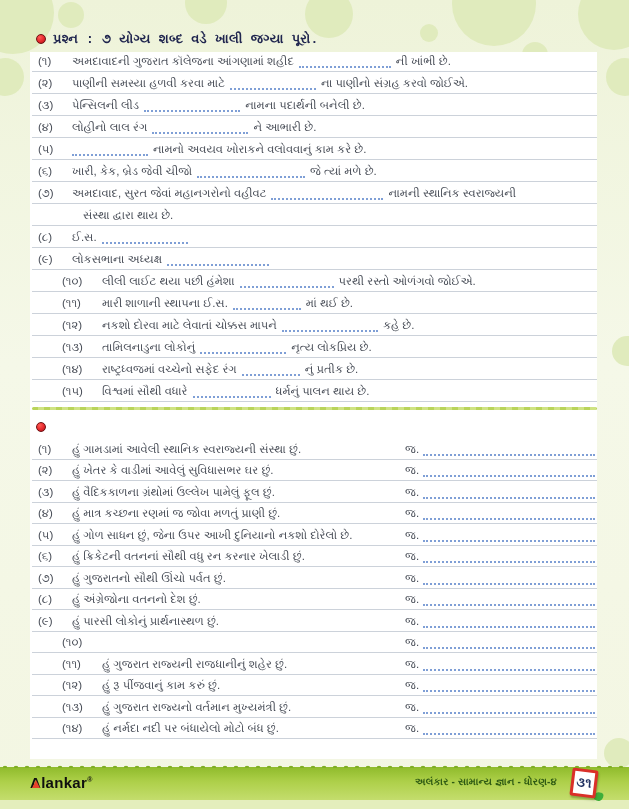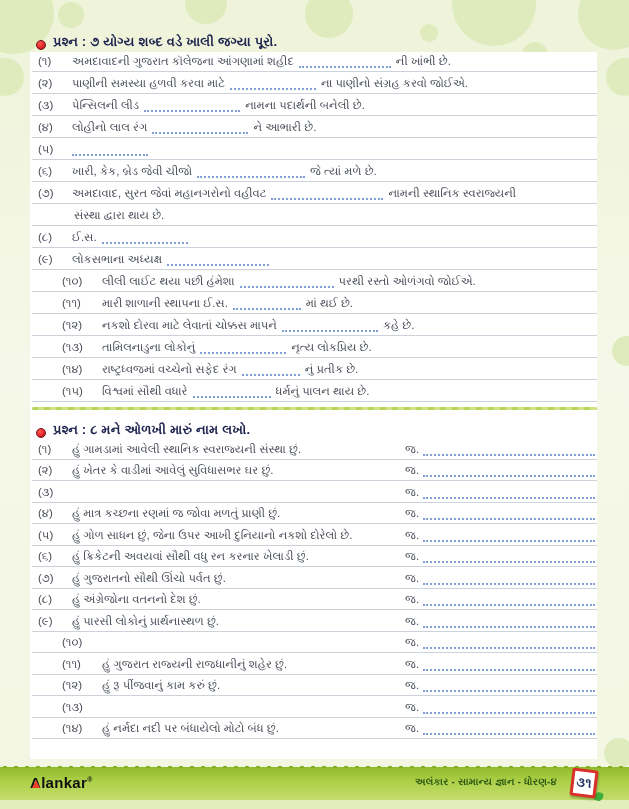--- a/index.html
+++ b/index.html
@@ -11,38 +11,38 @@
     overflow:hidden;
     color:#474c56;
   }
   .bubble { position:absolute; border-radius:50%; background:#e0ebbd; z-index:0; }
   .whitebox {
     position:absolute; left:30px; top:52px; width:567px; height:707px;
     background:#ffffff; z-index:1;
   }
   .content { position:absolute; left:32px; top:28px; width:565px; z-index:2; }
 
-  .sec-header { display:flex; align-items:flex-end; height:22px; margin-left:4px; }
+  .sec-header { display:flex; align-items:center; height:22px; margin-left:4px;font-family:Liberation Mono, monospace; }
   .dot {
     width:10px; height:10px; border-radius:50%;
     background:radial-gradient(circle at 35% 30%, #ff5a52 0%, #e5282d 55%, #9e1418 100%);
     border:1px solid #6d0f12; margin-right:7px; flex:none;
   }
   .sec-title { font-size:13px; font-weight:bold; color:#20264f; letter-spacing:0.2px; white-space:nowrap; }
 
   .row7 { display:flex; align-items:flex-end; height:22px; border-bottom:1px solid #ccd2da;
           padding:0 2px 3px 6px; font-size:11.5px; white-space:nowrap; overflow:hidden; }
   .row8 { display:flex; align-items:flex-end; height:21.5px; border-bottom:1px solid #ccd2da;
           padding:0 2px 3px 6px; font-size:11.5px; white-space:nowrap; overflow:hidden; }
   .num { width:34px; flex:none; color:#474c56; }
   .num.wide { width:40px;margin-left:24px; }
   .txt { color:#474c56; }
   .blank { display:inline-block; height:9px; margin:0 5px;
            border-bottom:2px dotted #7f9fd6; flex:none; }
-  .cont-indent { margin-left:36px; }
+  .cont-indent { margin-left:45px; }
 
   .spacer8 { flex:1; }
   .ansgroup { display:flex; align-items:flex-end; width:190px; flex:none; }
   .anslabel { color:#474c56; margin-right:4px; }
   .blank8 { flex:1; height:9px; border-bottom:2px dotted #7f9fd6; }
 
   .wavy-sep { height:3px; margin:5px 0 6px 0; border-radius:2px;
     background:repeating-linear-gradient(90deg,#b9d45b 0 6px,#cfe383 6px 12px); }
 
   .footer { position:absolute; left:0; bottom:0; width:629px; height:42px; z-index:3; }
@@ -115,20 +115,21 @@
     <div class="row7">
       <span class="num">(૪)</span>
       <span class="txt">લોહીનો લાલ રંગ</span>
       <span class="blank" style="width:96px;"></span>
       <span class="txt">ને આભારી છે.</span>
     </div>
     <div class="row7">
       <span class="num">(૫)</span>
       <span class="txt"></span>
       <span class="blank" style="width:76px; margin-left:0;"></span>
+      <span class="txt">નામનો અવયવ ખોરાકને વલોવવાનું કામ કરે છે.</span>
     </div>
     <div class="row7">
       <span class="num">(૬)</span>
       <span class="txt">ખારી, કેક, બ્રેડ જેવી ચીજો</span>
       <span class="blank" style="width:108px;"></span>
       <span class="txt">જે ત્યાં મળે છે.</span>
     </div>
     <div class="row7">
       <span class="num">(૭)</span>
       <span class="txt">અમદાવાદ, સુરત જેવાં મહાનગરોનો વહીવટ</span>
@@ -183,21 +184,20 @@
       <span class="txt">વિશ્વમાં સૌથી વધારે</span>
       <span class="blank" style="width:78px;"></span>
       <span class="txt">ધર્મનું પાલન થાય છે.</span>
     </div>
   </div>
 
   <div class="wavy-sep"></div>
 
   <div class="sec-header">
     <span class="dot"></span>
-    <span class="sec-title">પ્રશ્ન : ૮   મને ઓળખી મારું નામ લખો.</span>
   </div>
 
   <div>
     <div class="row8">
       <span class="num">(૧)</span>
       <span class="txt">હું ગામડામાં આવેલી સ્થાનિક સ્વરાજ્યની સંસ્થા છું.</span>
       <span class="spacer8"></span>
       <span class="ansgroup">
           <span class="anslabel">જ.</span>
           <span class="blank8"></span>
@@ -207,20 +207,21 @@
       <span class="num">(૨)</span>
       <span class="txt">હું ખેતર કે વાડીમાં આવેલું સુવિધાસભર ઘર છું.</span>
       <span class="spacer8"></span>
       <span class="ansgroup">
           <span class="anslabel">જ.</span>
           <span class="blank8"></span>
         </span>
     </div>
     <div class="row8">
       <span class="num">(૩)</span>
+      <span class="txt">હું વૈદિકકાળના ગ્રંથોમાં ઉલ્લેખ પામેલું ફૂલ છું.</span>
       <span class="spacer8"></span>
       <span class="ansgroup">
           <span class="anslabel">જ.</span>
           <span class="blank8"></span>
         </span>
     </div>
     <div class="row8">
       <span class="num">(૪)</span>
       <span class="txt">હું માત્ર કચ્છના રણમાં જ જોવા મળતું પ્રાણી છું.</span>
       <span class="spacer8"></span>
@@ -233,21 +234,21 @@
       <span class="num">(૫)</span>
       <span class="txt">હું ગોળ સાધન છું, જેના ઉપર આખી દુનિયાનો નકશો દોરેલો છે.</span>
       <span class="spacer8"></span>
       <span class="ansgroup">
           <span class="anslabel">જ.</span>
           <span class="blank8"></span>
         </span>
     </div>
     <div class="row8">
       <span class="num">(૬)</span>
-      <span class="txt">હું ક્રિકેટની અવયવાં સૌથી વધુ રન કરનાર ખેલાડી છું.</span>
+      <span class="txt">હું ક્રિકેટની વતનનાં સૌથી વધુ રન કરનાર ખેલાડી છું.</span>
       <span class="spacer8"></span>
       <span class="ansgroup">
           <span class="anslabel">જ.</span>
           <span class="blank8"></span>
         </span>
     </div>
     <div class="row8">
       <span class="num">(૭)</span>
       <span class="txt">હું ગુજરાતનો સૌથી ઊંચો પર્વત છું.</span>
       <span class="spacer8"></span>
@@ -295,20 +296,21 @@
       <span class="num wide">(૧૨)</span>
       <span class="txt">હું રૂ પીંજવાનું કામ કરું છું.</span>
       <span class="spacer8"></span>
       <span class="ansgroup">
           <span class="anslabel">જ.</span>
           <span class="blank8"></span>
         </span>
     </div>
     <div class="row8">
       <span class="num wide">(૧૩)</span>
+      <span class="txt">હું ગુજરાત રાજ્યનો વર્તમાન મુખ્યમંત્રી છું.</span>
       <span class="spacer8"></span>
       <span class="ansgroup">
           <span class="anslabel">જ.</span>
           <span class="blank8"></span>
         </span>
     </div>
     <div class="row8">
       <span class="num wide">(૧૪)</span>
       <span class="txt">હું નર્મદા નદી પર બંધાયેલો મોટો બંધ છું.</span>
       <span class="spacer8"></span>

